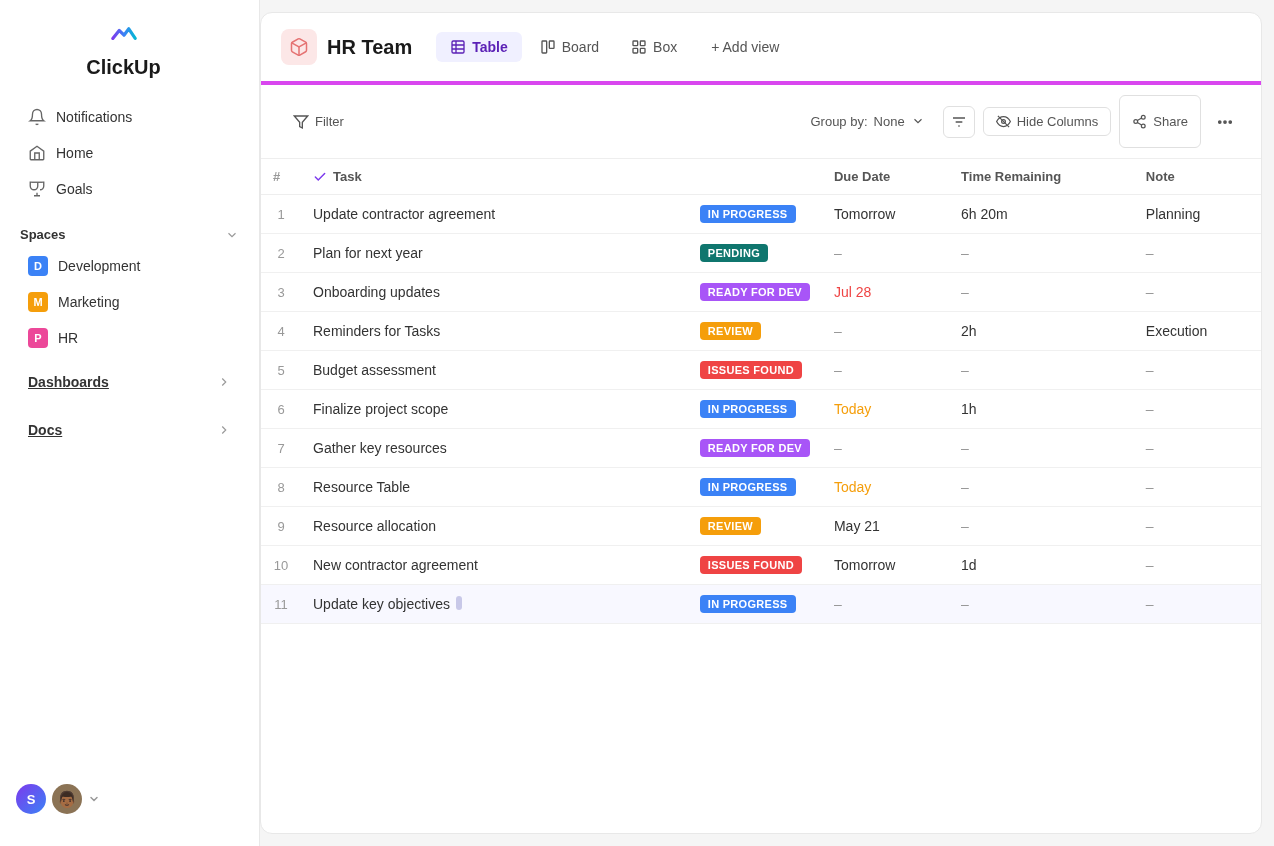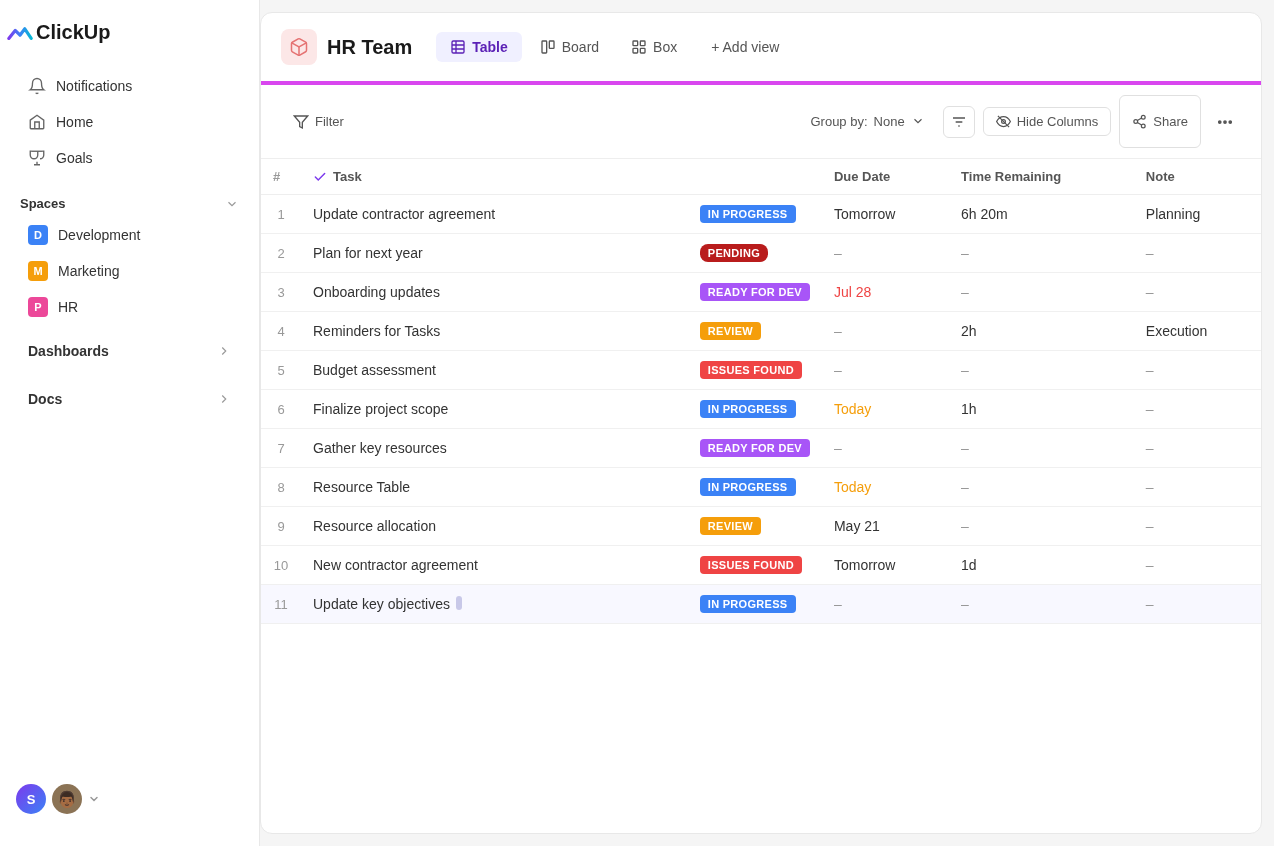--- a/index.html
+++ b/index.html
@@ -13,21 +13,23 @@
       border-right: 1px solid #e8e8e8;
       display: flex;
       flex-direction: column;
       padding: 16px 0;
       height: 100%;
     }
 
     .logo-area {
       display: flex;
       align-items: center;
+      gap: 8px;
       padding: 0 16px 20px 4px;
+      flex-direction: column;
     }
 
     .logo-icon {
       width: 32px;
       height: 32px;
     }
 
     .logo-text {
       font-size: 20px;
       font-weight: 700;
@@ -102,20 +104,21 @@
     .sidebar-collapsible {
       display: flex;
       align-items: center;
       gap: 10px;
       padding: 8px 20px;
       font-size: 14px;
       color: #333;
       cursor: pointer;
       margin: 8px 8px;
       border-radius: 6px;
+      text-decoration: underline;
     }
 
     .chevron-icon {
       width: 14px;
       height: 14px;
       color: #999;
     }
 
     .sidebar-bottom {
       margin-top: auto;
@@ -374,21 +377,21 @@
       display: inline-block;
       padding: 3px 8px;
       border-radius: 4px;
       font-size: 11px;
       font-weight: 700;
       letter-spacing: 0.3px;
       white-space: nowrap;
     }
 
     .badge-in-progress { background: #3b82f6; color: #fff; }
-    .badge-pending { background: #b91c1c; color: #fff; border-radius: 8px; }
+    .badge-pending { background: #0f766e; color: #fff; }
     .badge-ready-for-dev { background: #a855f7; color: #fff; }
     .badge-review { background: #f59e0b; color: #fff; }
     .badge-issues-found { background: #ef4444; color: #fff; }
 
     .due-today { color: #f59e0b; font-weight: 500; }
     .due-urgent { color: #ef4444; font-weight: 500; }
     .due-normal { color: #333; }
     .due-dash { color: #999; }
 
     .task-name-cell {

